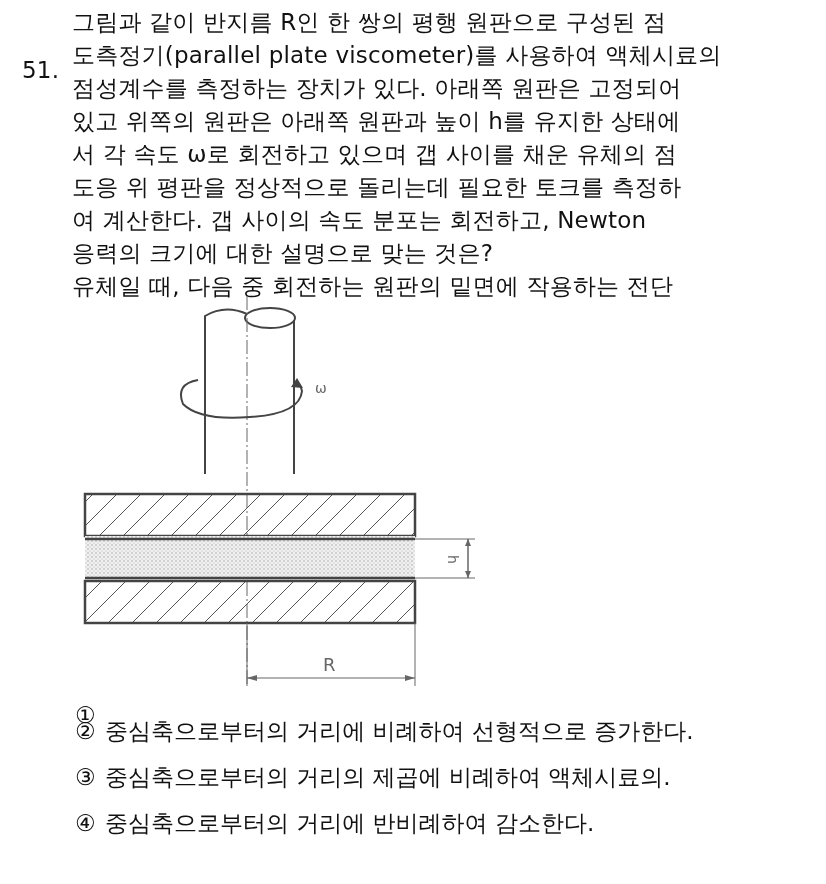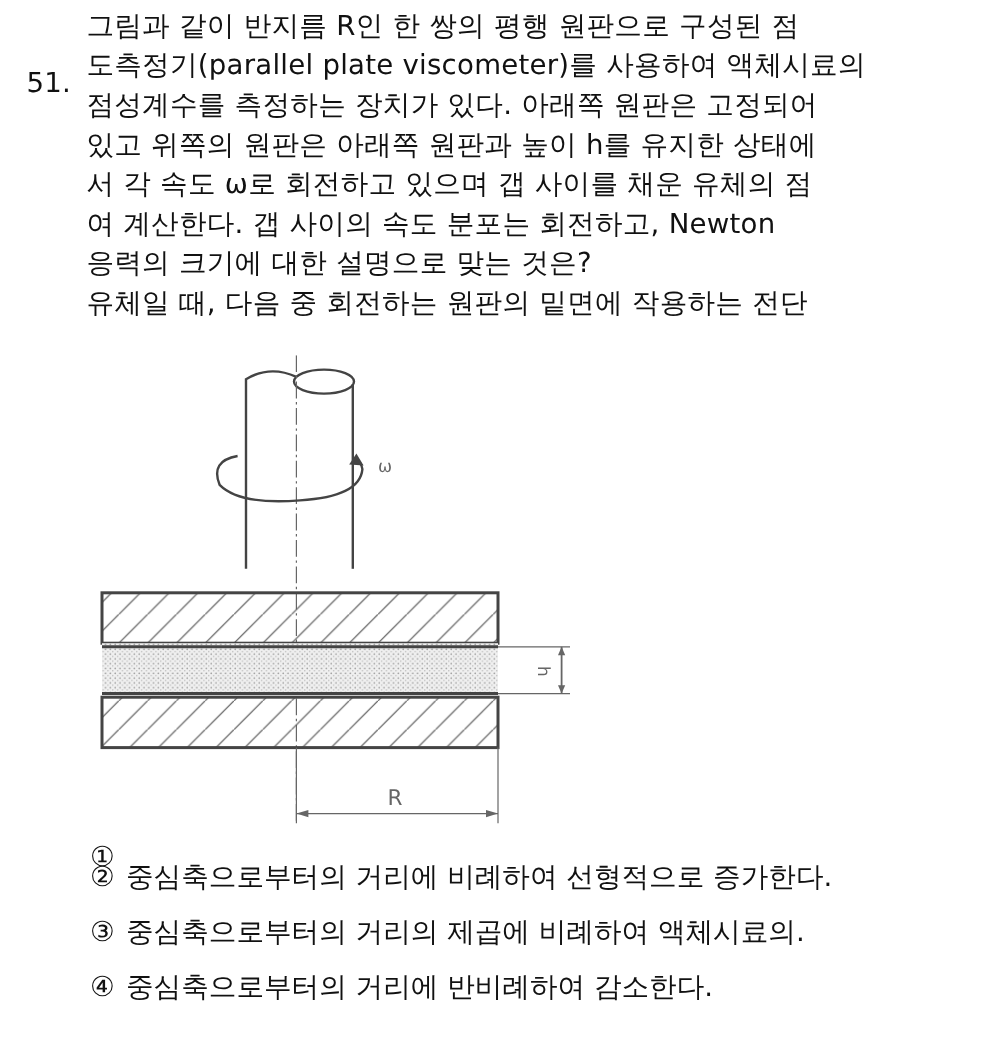--- a/index.html
+++ b/index.html
@@ -76,20 +76,21 @@
 <body>
 
 <div class="question">
   <div class="q-number">51.</div>
   <div class="q-stem">
     <span class="line">그림과 같이 반지름 R인 한 쌍의 평행 원판으로 구성된 점</span>
     <span class="line">도측정기(parallel plate viscometer)를 사용하여 액체시료의</span>
     <span class="line">점성계수를 측정하는 장치가 있다. 아래쪽 원판은 고정되어</span>
     <span class="line">있고 위쪽의 원판은 아래쪽 원판과 높이 h를 유지한 상태에</span>
     <span class="line">서 각 속도 ω로 회전하고 있으며 갭 사이를 채운 유체의 점</span>
+    <span class="line">도응 위 평판을 정상적으로 돌리는데 필요한 토크를 측정하</span>
     <span class="line">여 계산한다. 갭 사이의 속도 분포는 회전하고, Newton</span>
     <span class="line">응력의 크기에 대한 설명으로 맞는 것은?</span>
     <span class="line">유체일 때, 다음 중 회전하는 원판의 밑면에 작용하는 전단</span>
   </div>
 </div>
 
 <div class="figure">
   <svg width="420" height="400" viewBox="0 0 420 400" xmlns="http://www.w3.org/2000/svg">
     <defs>
       <pattern id="hatch" patternUnits="userSpaceOnUse" width="24" height="24" patternTransform="rotate(0)">

